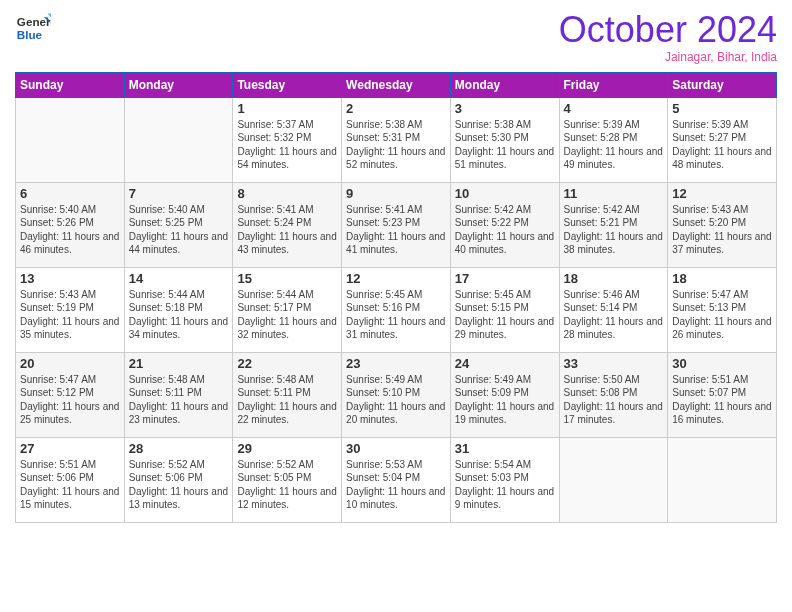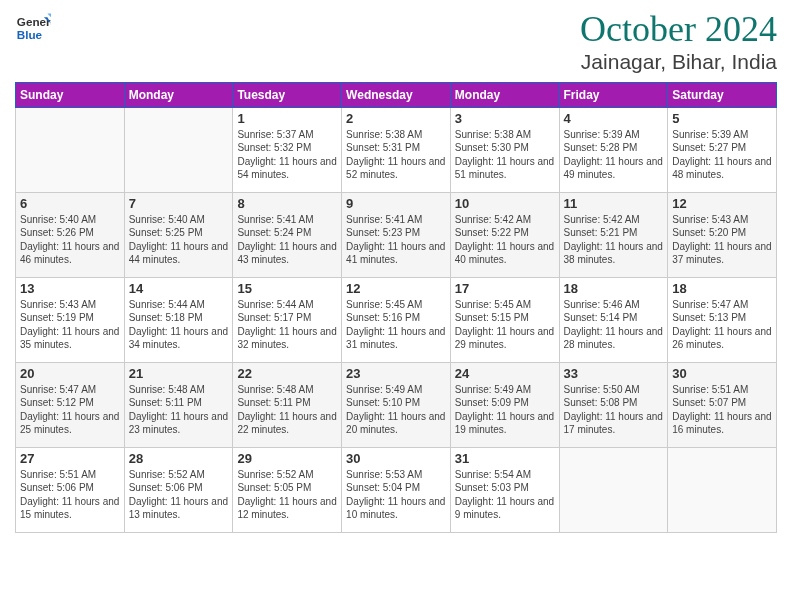--- a/index.html
+++ b/index.html
@@ -30,27 +30,26 @@
     .logo-icon {
       width: 36px;
       height: 36px;
     }
     .title-block {
       text-align: right;
     }
     .month-title {
       font-size: 36px;
       font-weight: normal;
-      color: #0f766e;
+      color: #6d28d9;
       line-height: 1.1;
-      font-family: Liberation Serif, serif;
     }
     .location {
-      font-size: 21px;
-      color: #404040;
+      font-size: 12px;
+      color: #ec4899;
     }
     table {
       width: 100%;
       border-collapse: collapse;
       table-layout: fixed;
     }
     thead tr th {
       background: #a21caf;
       color: #fff;
       font-size: 12px;

